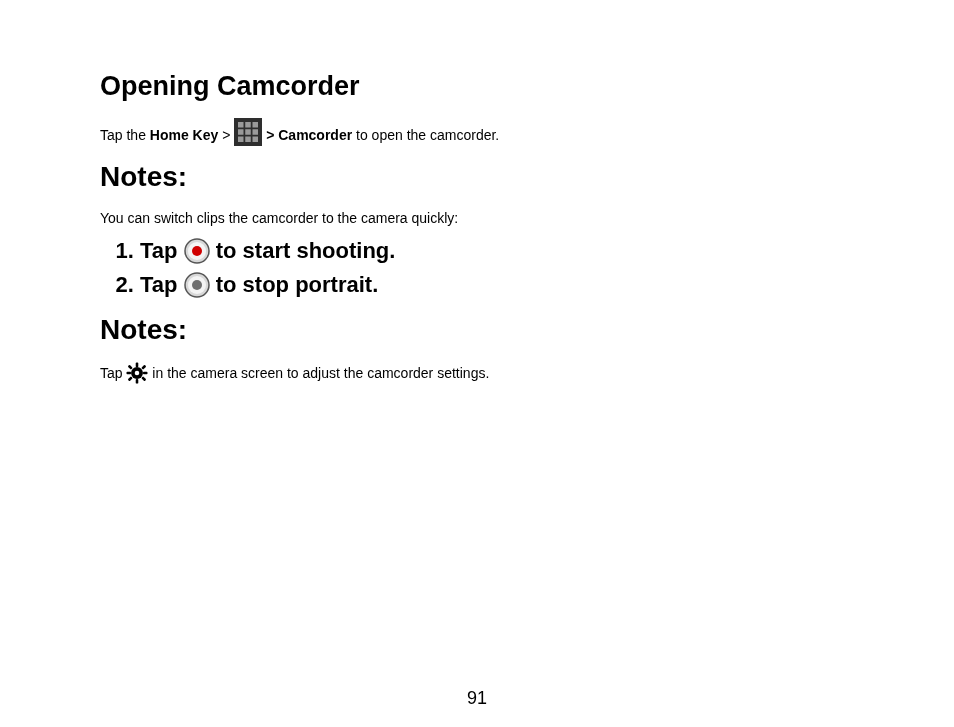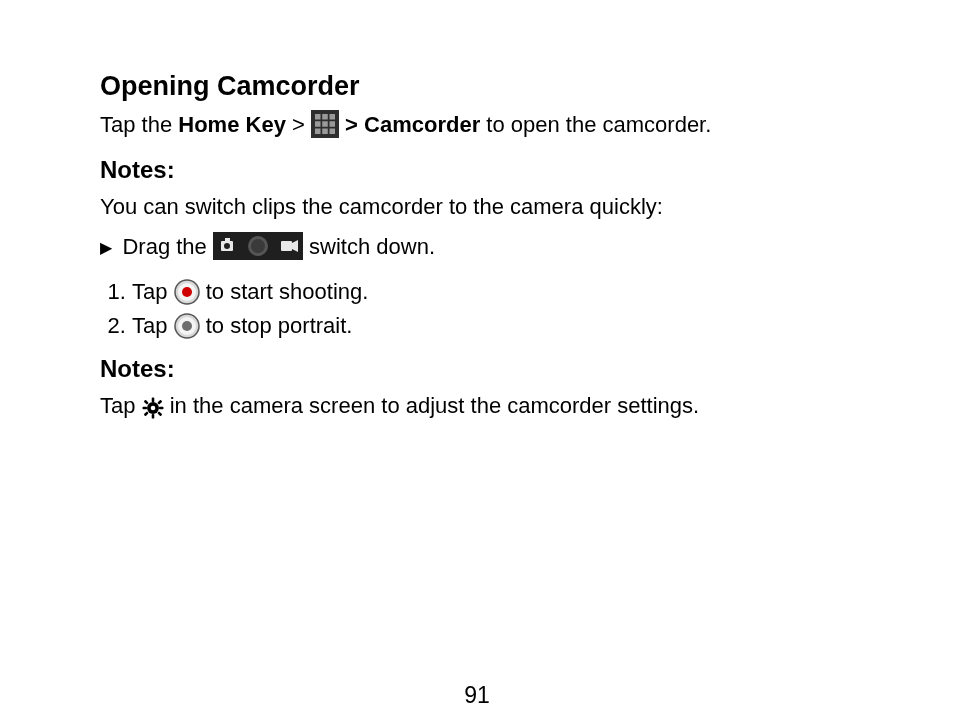--- a/index.html
+++ b/index.html
@@ -18,49 +18,49 @@
     height: 727px;
     position: relative;
   }
   h2.section {
     font-size: 27px;
     font-weight: bold;
     margin: 0 0 8px 0;
     line-height: 1.2;
   }
   .para {
-    font-size: 22px;
+    font-size: 14px;
     line-height: 1.35;
-    margin: 8px 0 10px 0;
+    margin: 16px 0 10px 0;
   }
   .notes-label {
-    font-size: 24px;
+    font-size: 28px;
     font-weight: bold;
     margin: 10px 0 6px 0;
   }
   .bold { font-weight: bold; }
   .bullet-row {
     font-size: 22px;
     line-height: 1.35;
     margin: 0 0 12px 0;
   }
   .bullet { font-size: 16px; margin-right: 4px; display:inline-block; vertical-align: 1px;}
   ol.steps {
     font-size: 22px;
     margin: 4px 0 6px 0;
     padding-left: 32px;
   }
-  ol.steps li { margin: 2px 0; }
+  ol.steps li { margin: 2px 8px; font-weight: bold; }
   .spacer-top { margin-top: 18px; }
   .pagenum {
     position: absolute;
     bottom: 18px;
     left: 0; right: 0;
     text-align: center;
-    font-size: 23px;
+    font-size: 18px;
   }
   .inline-icon {
     display: inline-block;
     vertical-align: -6px;
   }
   svg { display: inline-block; }
 </style>
 </head>
 <body>
 
@@ -83,40 +83,20 @@
         <rect x="11.25" y="18.5" width="5.5" height="5.5" fill="#9a9a9a"></rect>
         <rect x="18.5" y="18.5" width="5.5" height="5.5" fill="#9a9a9a"></rect>
       </svg>
     </span>
     <span class="bold"> &gt; </span><span class="bold">Camcorder</span><span> to open the camcorder.</span>
   </p>
 
   <p class="notes-label">Notes:</p>
   <p class="para">You can switch clips the camcorder to the camera quickly:</p>
 
-  <p class="bullet-row">
-    <span class="bullet">▶</span>
-    <span>Drag the </span>
-    <span class="inline-icon">
-      <svg width="90" height="28" viewBox="0 0 90 28">
-        <rect x="0" y="0" width="90" height="28" fill="#1f1f1f"></rect>
-
-        <rect x="8" y="9" width="12" height="10" rx="1" fill="#e8e8e8"></rect>
-        <rect x="12" y="6" width="5" height="4" fill="#e8e8e8"></rect>
-        <circle cx="14" cy="14" r="3" fill="#1f1f1f"></circle>
-
-        <circle cx="45" cy="14" r="10" fill="#555"></circle>
-        <circle cx="45" cy="14" r="7" fill="#3a3a3a"></circle>
-
-        <rect x="68" y="9" width="11" height="10" rx="1" fill="#e8e8e8"></rect>
-        <polygon points="79,11 85,8 85,20 79,17" fill="#e8e8e8"></polygon>
-      </svg>
-    </span>
-    <span> switch down.</span>
-  </p>
 
 
   <ol class="steps">
     <li>
       <span>Tap </span>
       <span class="inline-icon">
         <svg width="26" height="26" viewBox="0 0 26 26">
           <circle cx="13" cy="13" r="12" fill="#d8d8d8" stroke="#555" stroke-width="1.5"></circle>
           <circle cx="13" cy="13" r="9" fill="#f4f4f4"></circle>
           <circle cx="13" cy="13" r="5" fill="#d00000"></circle>

